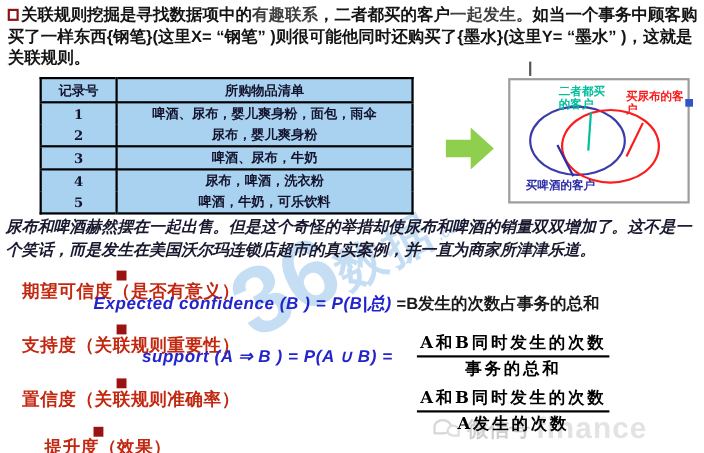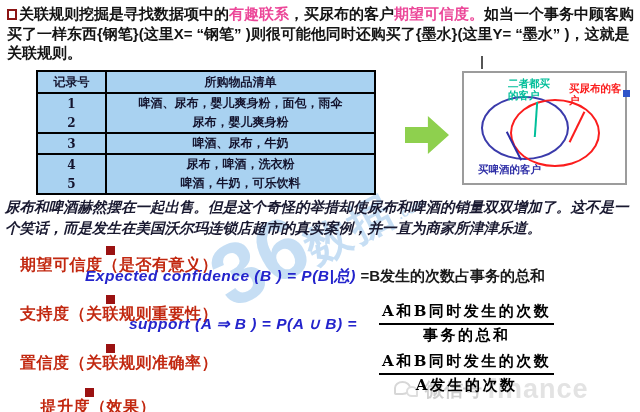--- a/index.html
+++ b/index.html
@@ -30,21 +30,21 @@
   .wm-handle { font-size:27px; font-weight:bold; color:#e3e3e3; letter-spacing:1px; }
   
   .intro {
     position:absolute; left:7px; top:4px; width:630px; z-index:2;
     font-size:15px; font-weight:bold; color:#141414; line-height:19.5px;
   }
   .sq-open {
     display:inline-block; width:10px; height:11px; border:2.6px solid #8c1414;
     margin-right:2px; vertical-align:-1px;
   }
-  .intro .red { color:#ec4899; }
+  .intro .red { color:#404040; }
   
   .items-table {
     position:absolute; left:36px; top:70px; width:340px; z-index:2;
     border-collapse:collapse; background:#a9d2f1;
     font-family:"DejaVu Serif", serif; font-size:12px; color:#14142e;
     border:2px solid #000; table-layout:fixed;
   }
   .items-table th, .items-table td {
     text-align:center; padding:1px 12px; height:19px; font-weight:bold;
   }
@@ -110,21 +110,21 @@
   </div>
   <div class="wm-bottom">
     <span class="wc-icon">
         <span class="b1"></span>
         <span class="b2"></span>
       </span>
     <span class="wm-wx">微信号</span>
     <span class="wm-handle">finance</span>
   </div>
 
-  <p class="intro"><span class="sq-open"></span><span>关联规则挖掘是寻找数据项中的</span><span class="red">有趣联系</span><span>，买尿布的客户</span><span class="red">期望可信度。</span><span>如当一个事务中顾客购买了一样东西{钢笔}(这里X= “钢笔” )则很可能他同时还购买了{墨水}(这里Y= “墨水” )，这就是关联规则。</span></p>
+  <p class="intro"><span class="sq-open"></span><span>关联规则挖掘是寻找数据项中的</span><span class="red">有趣联系</span><span>，二者都买的客户</span><span class="red">一起发生。</span><span>如当一个事务中顾客购买了一样东西{钢笔}(这里X= “钢笔” )则很可能他同时还购买了{墨水}(这里Y= “墨水” )，这就是关联规则。</span></p>
 
   <table class="items-table">
     <colgroup>
         <col class="c1">
         <col>
       </colgroup>
     <tbody>
         <tr>
       <th>记录号</th>
       <th>所购物品清单</th>

